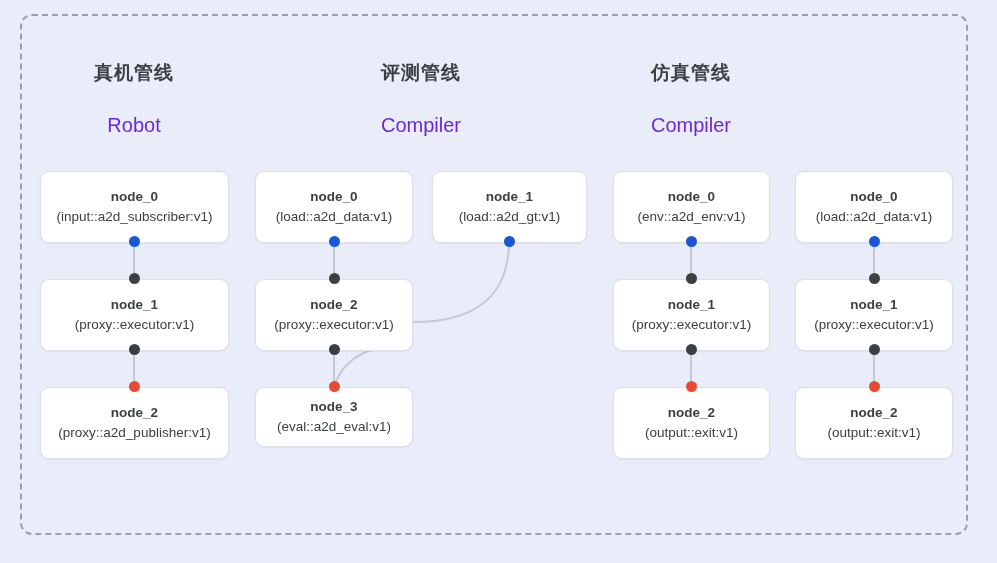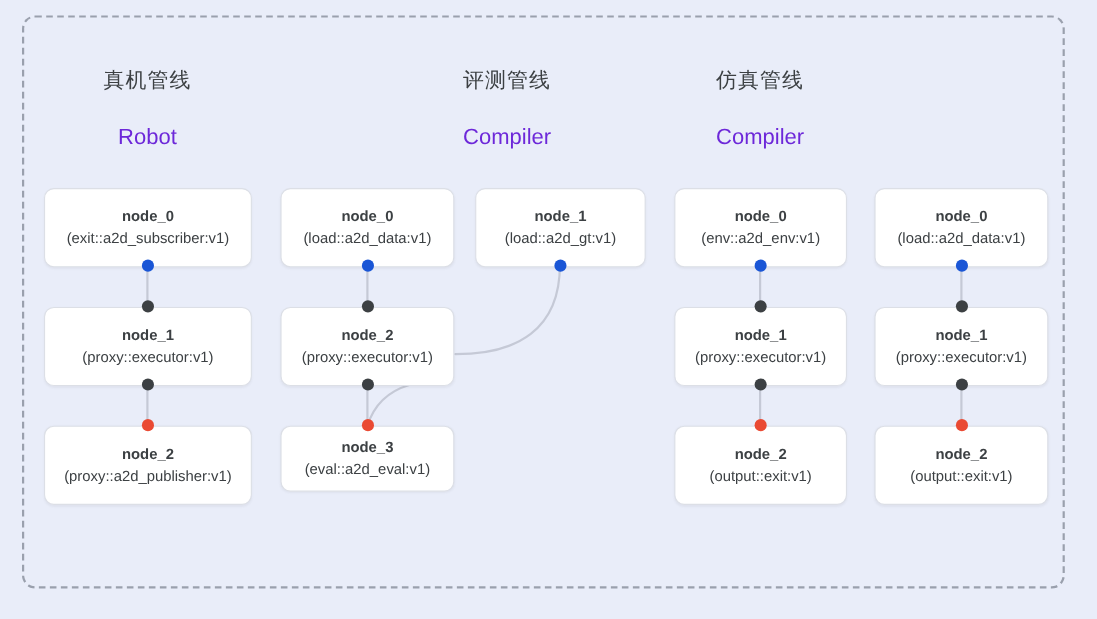--- a/index.html
+++ b/index.html
@@ -31,21 +31,21 @@
     box-sizing: border-box;
     background: transparent;
   }
   .col-head {
     position: absolute;
     text-align: center;
     pointer-events: none;
   }
   .col-title-cn {
     font-size: 19px;
-    font-weight: normal;
+    font-weight: bold;
     color: #3c4043;
     letter-spacing: 1px;
     white-space: nowrap;
   }
   .col-title-en {
     font-size: 20px;
     font-weight: normal;
     color: #6d28d9;
     white-space: nowrap;
   }
@@ -117,32 +117,32 @@
 
       <line x1="874" y1="241" x2="874" y2="279"></line>
       <line x1="874" y1="349" x2="874" y2="387"></line>
     </g>
   </svg>
 
   <div class="col-head" style="left:54px; top:60px; width:160px;">
     <div class="col-title-cn">真机管线</div>
     <div class="col-title-en" style="margin-top:28px;">Robot</div>
   </div>
-  <div class="col-head" style="left:341px; top:60px; width:160px;text-align:right;">
+  <div class="col-head" style="left:341px; top:60px; width:160px;">
     <div class="col-title-cn">评测管线</div>
     <div class="col-title-en" style="margin-top:28px;">Compiler</div>
   </div>
   <div class="col-head" style="left:611px; top:60px; width:160px;">
     <div class="col-title-cn">仿真管线</div>
     <div class="col-title-en" style="margin-top:28px;">Compiler</div>
   </div>
 
   <div class="node" style="left:40px; top:171px; width:189px; height:72px;">
     <div class="node-title">node_0</div>
-    <div class="node-sub">(exit::a2d_subscriber:v1)</div>
+    <div class="node-sub">(input::a2d_subscriber:v1)</div>
   </div>
   <div class="node" style="left:40px; top:279px; width:189px; height:72px;">
     <div class="node-title">node_1</div>
     <div class="node-sub">(proxy::executor:v1)</div>
   </div>
   <div class="node" style="left:40px; top:387px; width:189px; height:72px;">
     <div class="node-title">node_2</div>
     <div class="node-sub">(proxy::a2d_publisher:v1)</div>
   </div>
 

